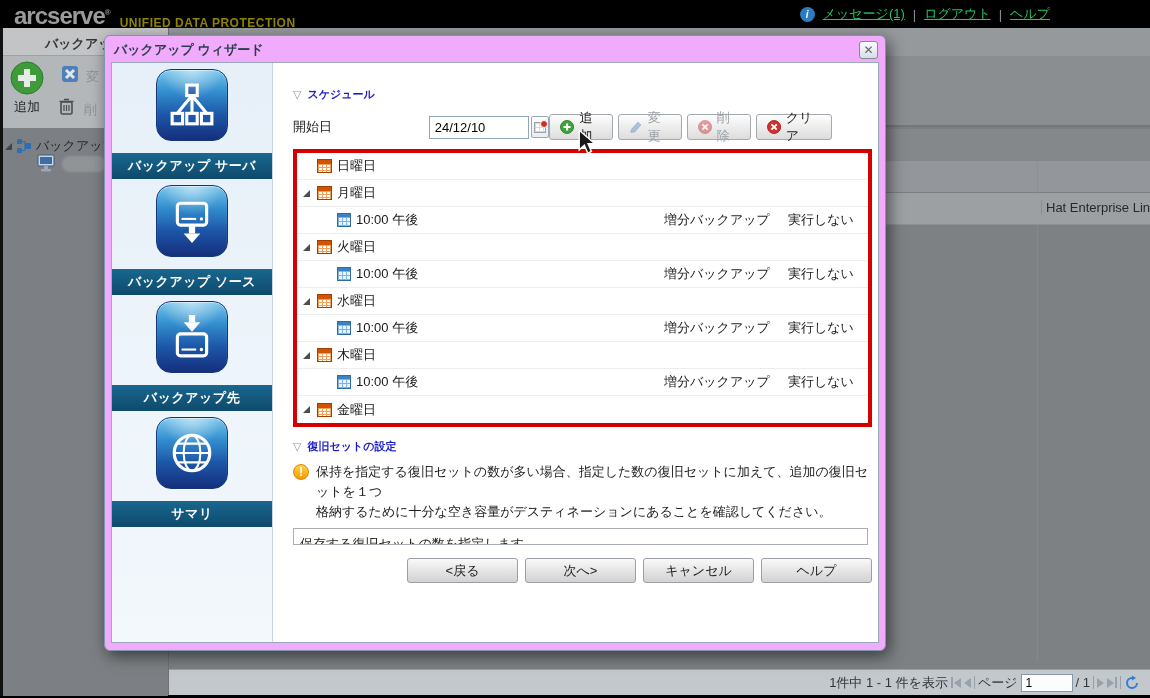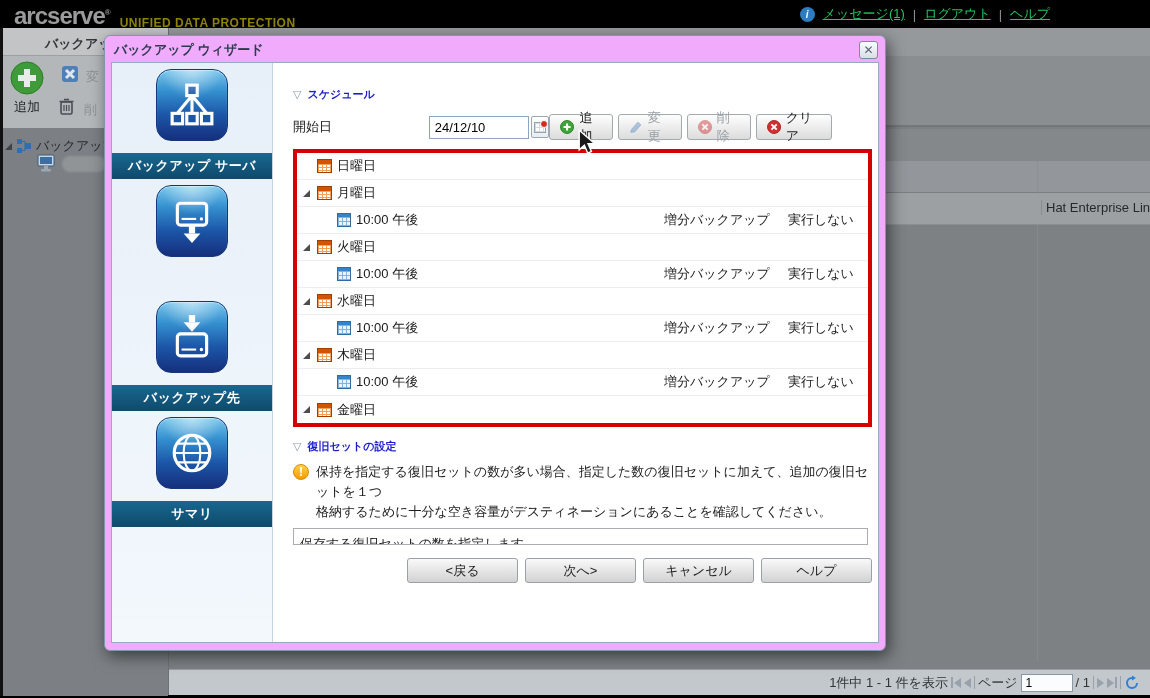--- a/index.html
+++ b/index.html
@@ -243,20 +243,21 @@
         <div class="witem">
           <div class="tile">
             <svg width="46" height="46" viewBox="0 0 44 44">
               <rect x="8" y="5" width="28" height="21" rx="3" fill="none" stroke="#fff" stroke-width="3"></rect>
               <path d="M12 20 H26" stroke="#fff" stroke-width="2"></path>
               <circle cx="31" cy="20" r="1.6" fill="#fff"></circle>
               <rect x="19" y="27" width="6" height="7" fill="#fff"></rect>
               <path d="M14 34 H30 L22 43 Z" fill="#fff"></path>
             </svg>
           </div>
+          <div class="wlabel">バックアップ ソース</div>
         </div>
         <div class="witem">
           <div class="tile">
             <svg width="46" height="46" viewBox="0 0 44 44">
               <rect x="19" y="1" width="6" height="7" fill="#fff"></rect>
               <path d="M14 8 H30 L22 17 Z" fill="#fff"></path>
               <rect x="8" y="19" width="28" height="21" rx="3" fill="none" stroke="#fff" stroke-width="3"></rect>
               <path d="M12 34 H26" stroke="#fff" stroke-width="2"></path>
               <circle cx="31" cy="34" r="1.6" fill="#fff"></circle>
             </svg>

